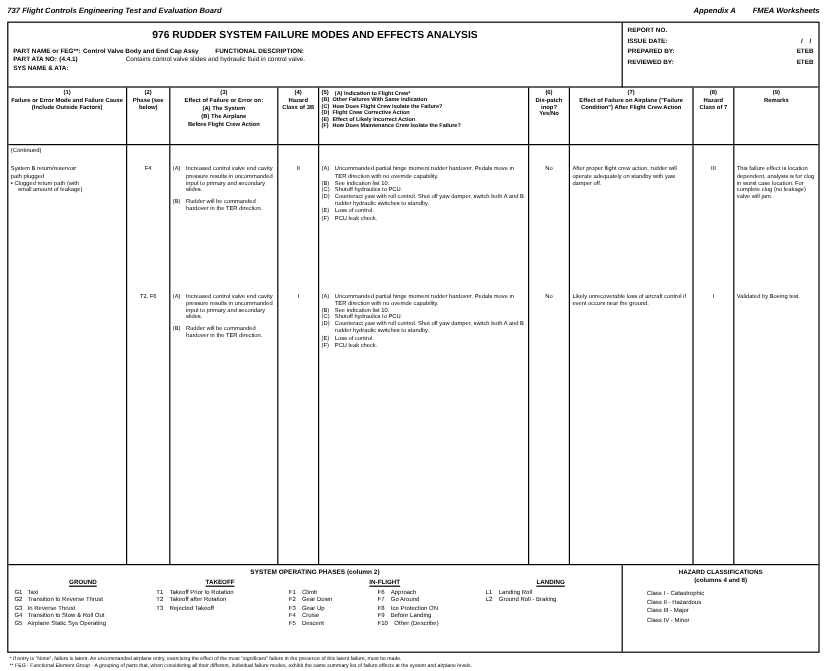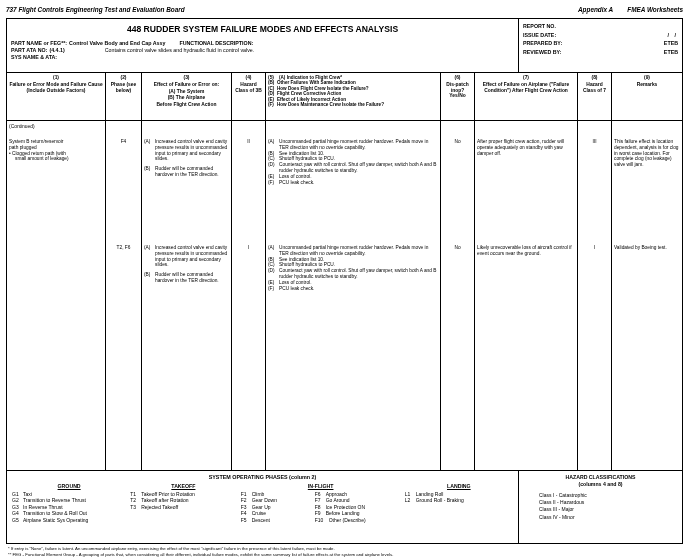--- a/index.html
+++ b/index.html
@@ -120,21 +120,21 @@
     <div>737 Flight Controls Engineering Test and Evaluation Board</div>
     <div class="right">
       <span>Appendix A</span>
       <span>FMEA Worksheets</span>
     </div>
   </div>
 
   <div class="frame">
 
     <div class="titleblock">
-      <div class="doc-title">448 RUDDER SYSTEM FAILURE MODES AND EFFECTS ANALYSIS</div>
+      <div class="doc-title">976 RUDDER SYSTEM FAILURE MODES AND EFFECTS ANALYSIS</div>
       <div class="partrows">
         <div class="partrow">
           <span class="lbl">PART NAME or FEG**:</span>
           <span class="val">Control Valve Body and End Cap Assy</span>
           <span class="mid">FUNCTIONAL DESCRIPTION:</span>
         </div>
         <div class="partrow">
           <span class="lbl">PART ATA NO:</span>
           <span class="val">(4.4.1)</span>
           <span class="midval" style="margin-left:40px;">Contains control valve slides and hydraulic fluid in control valve.</span>

